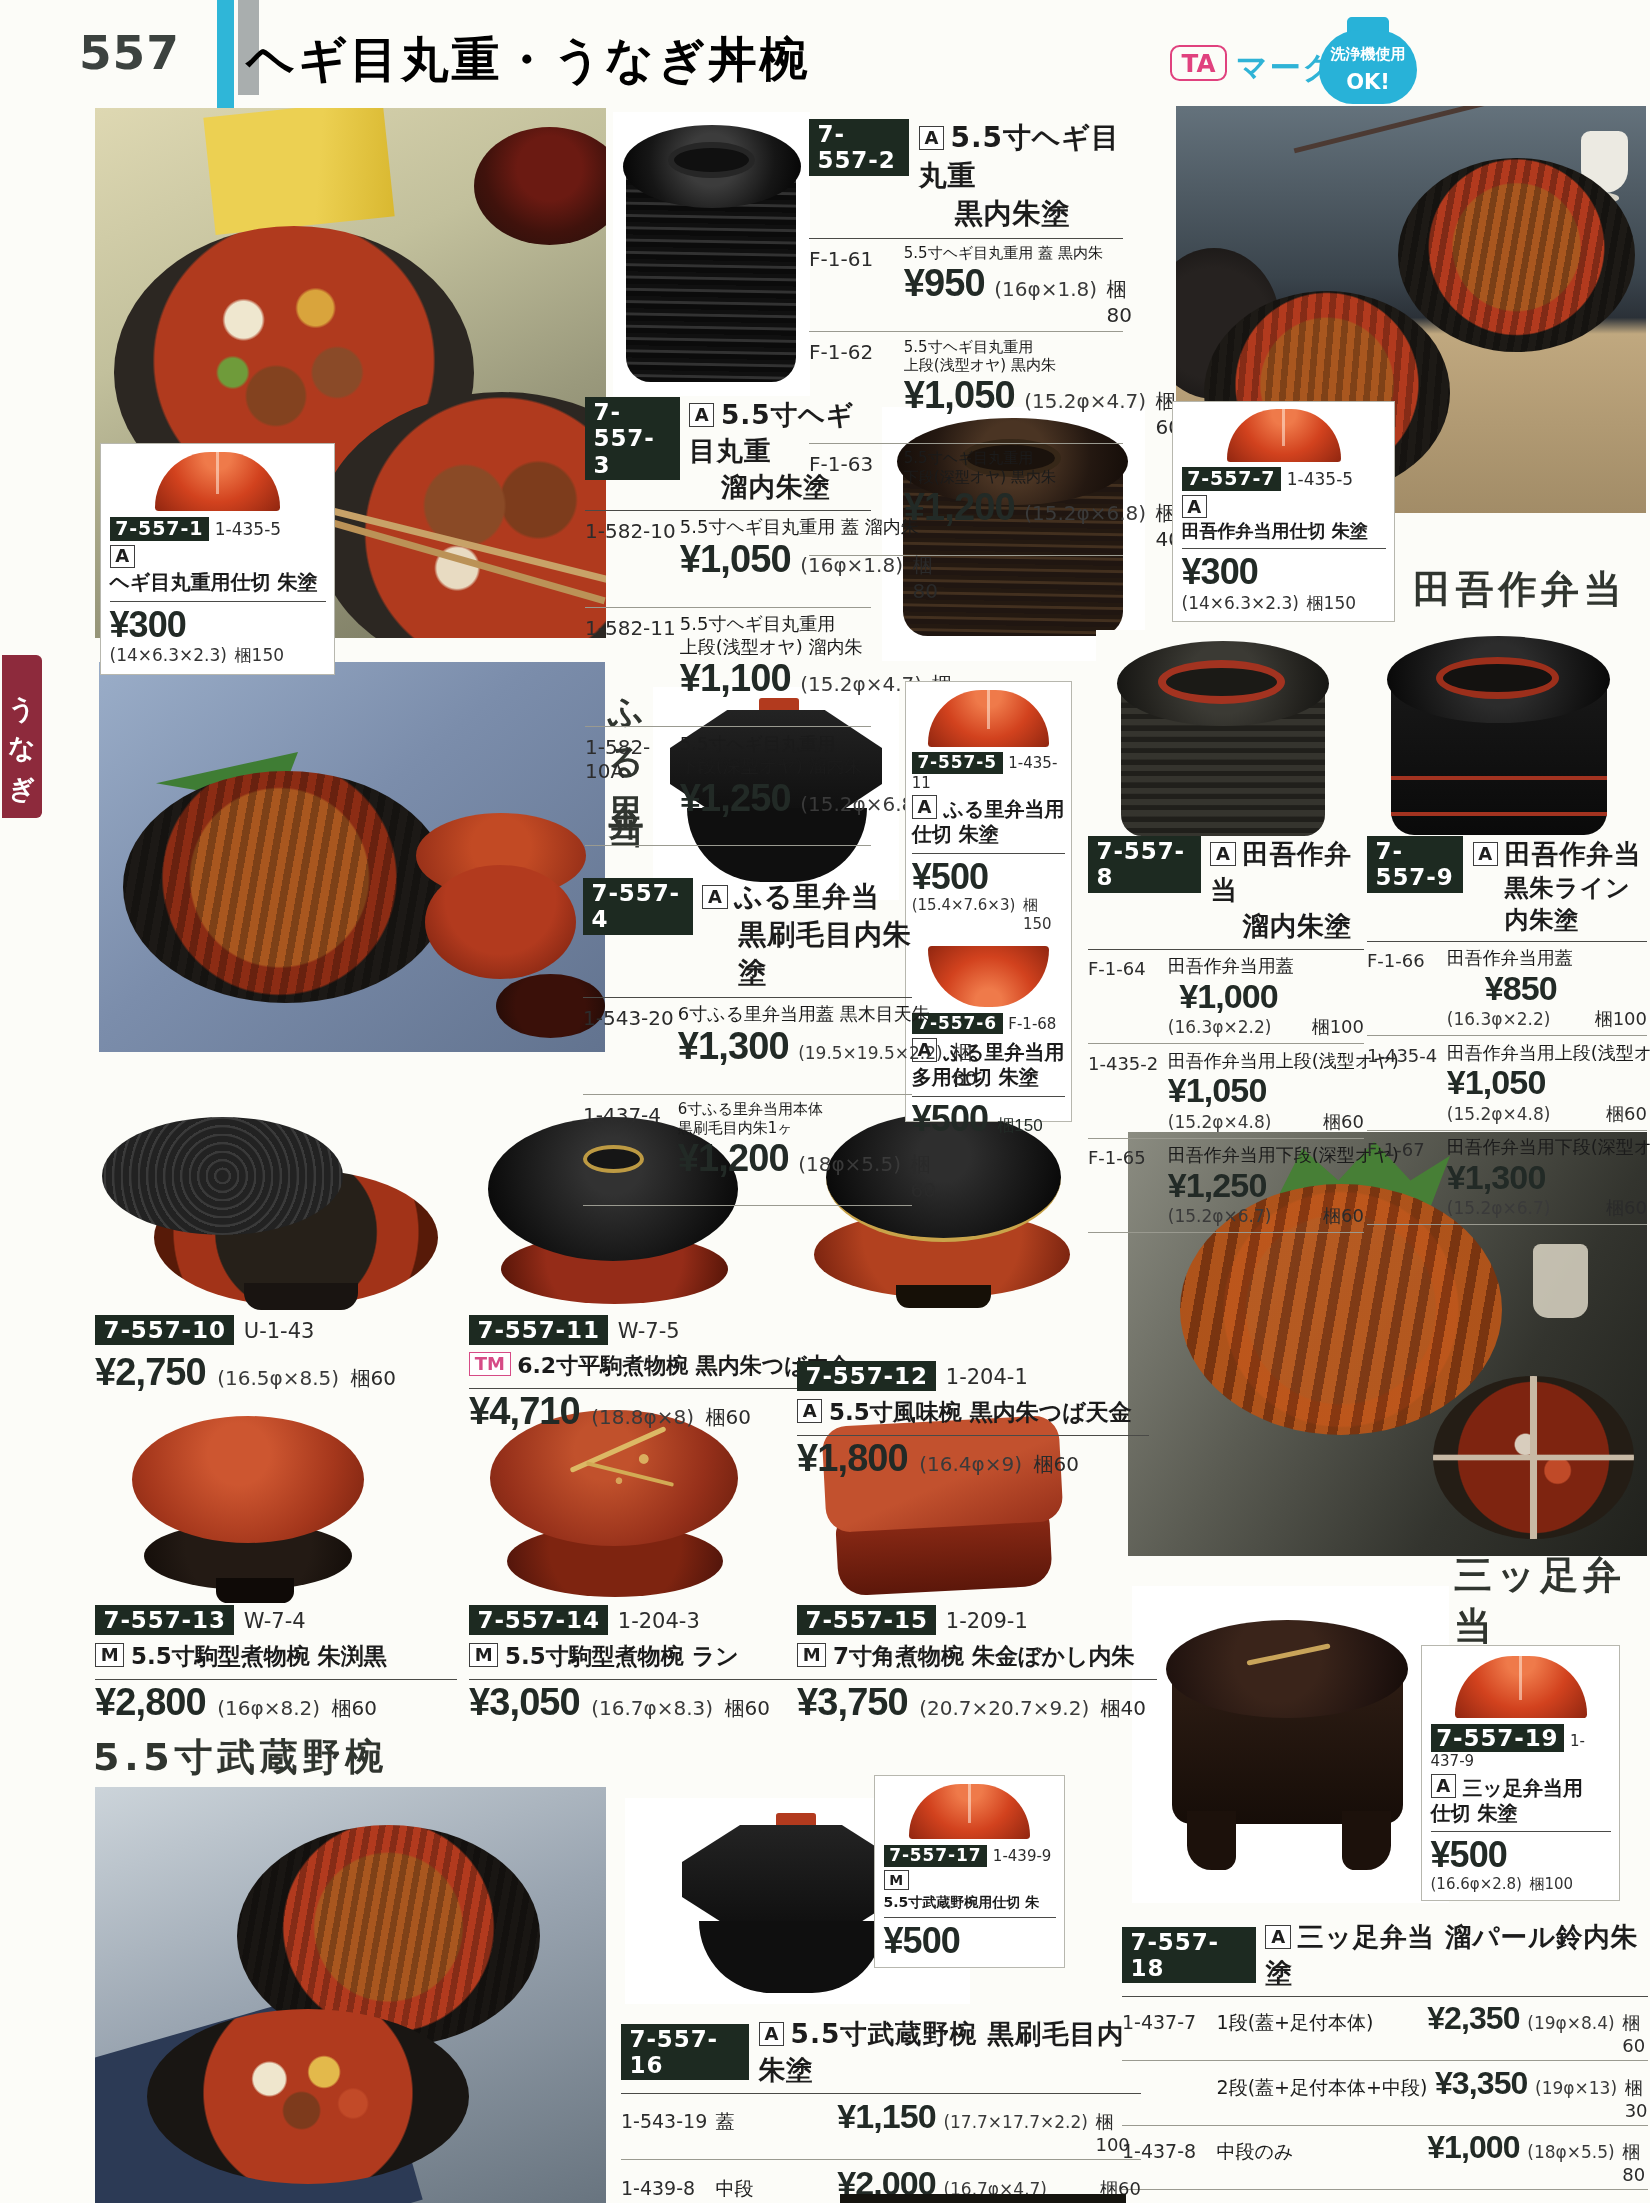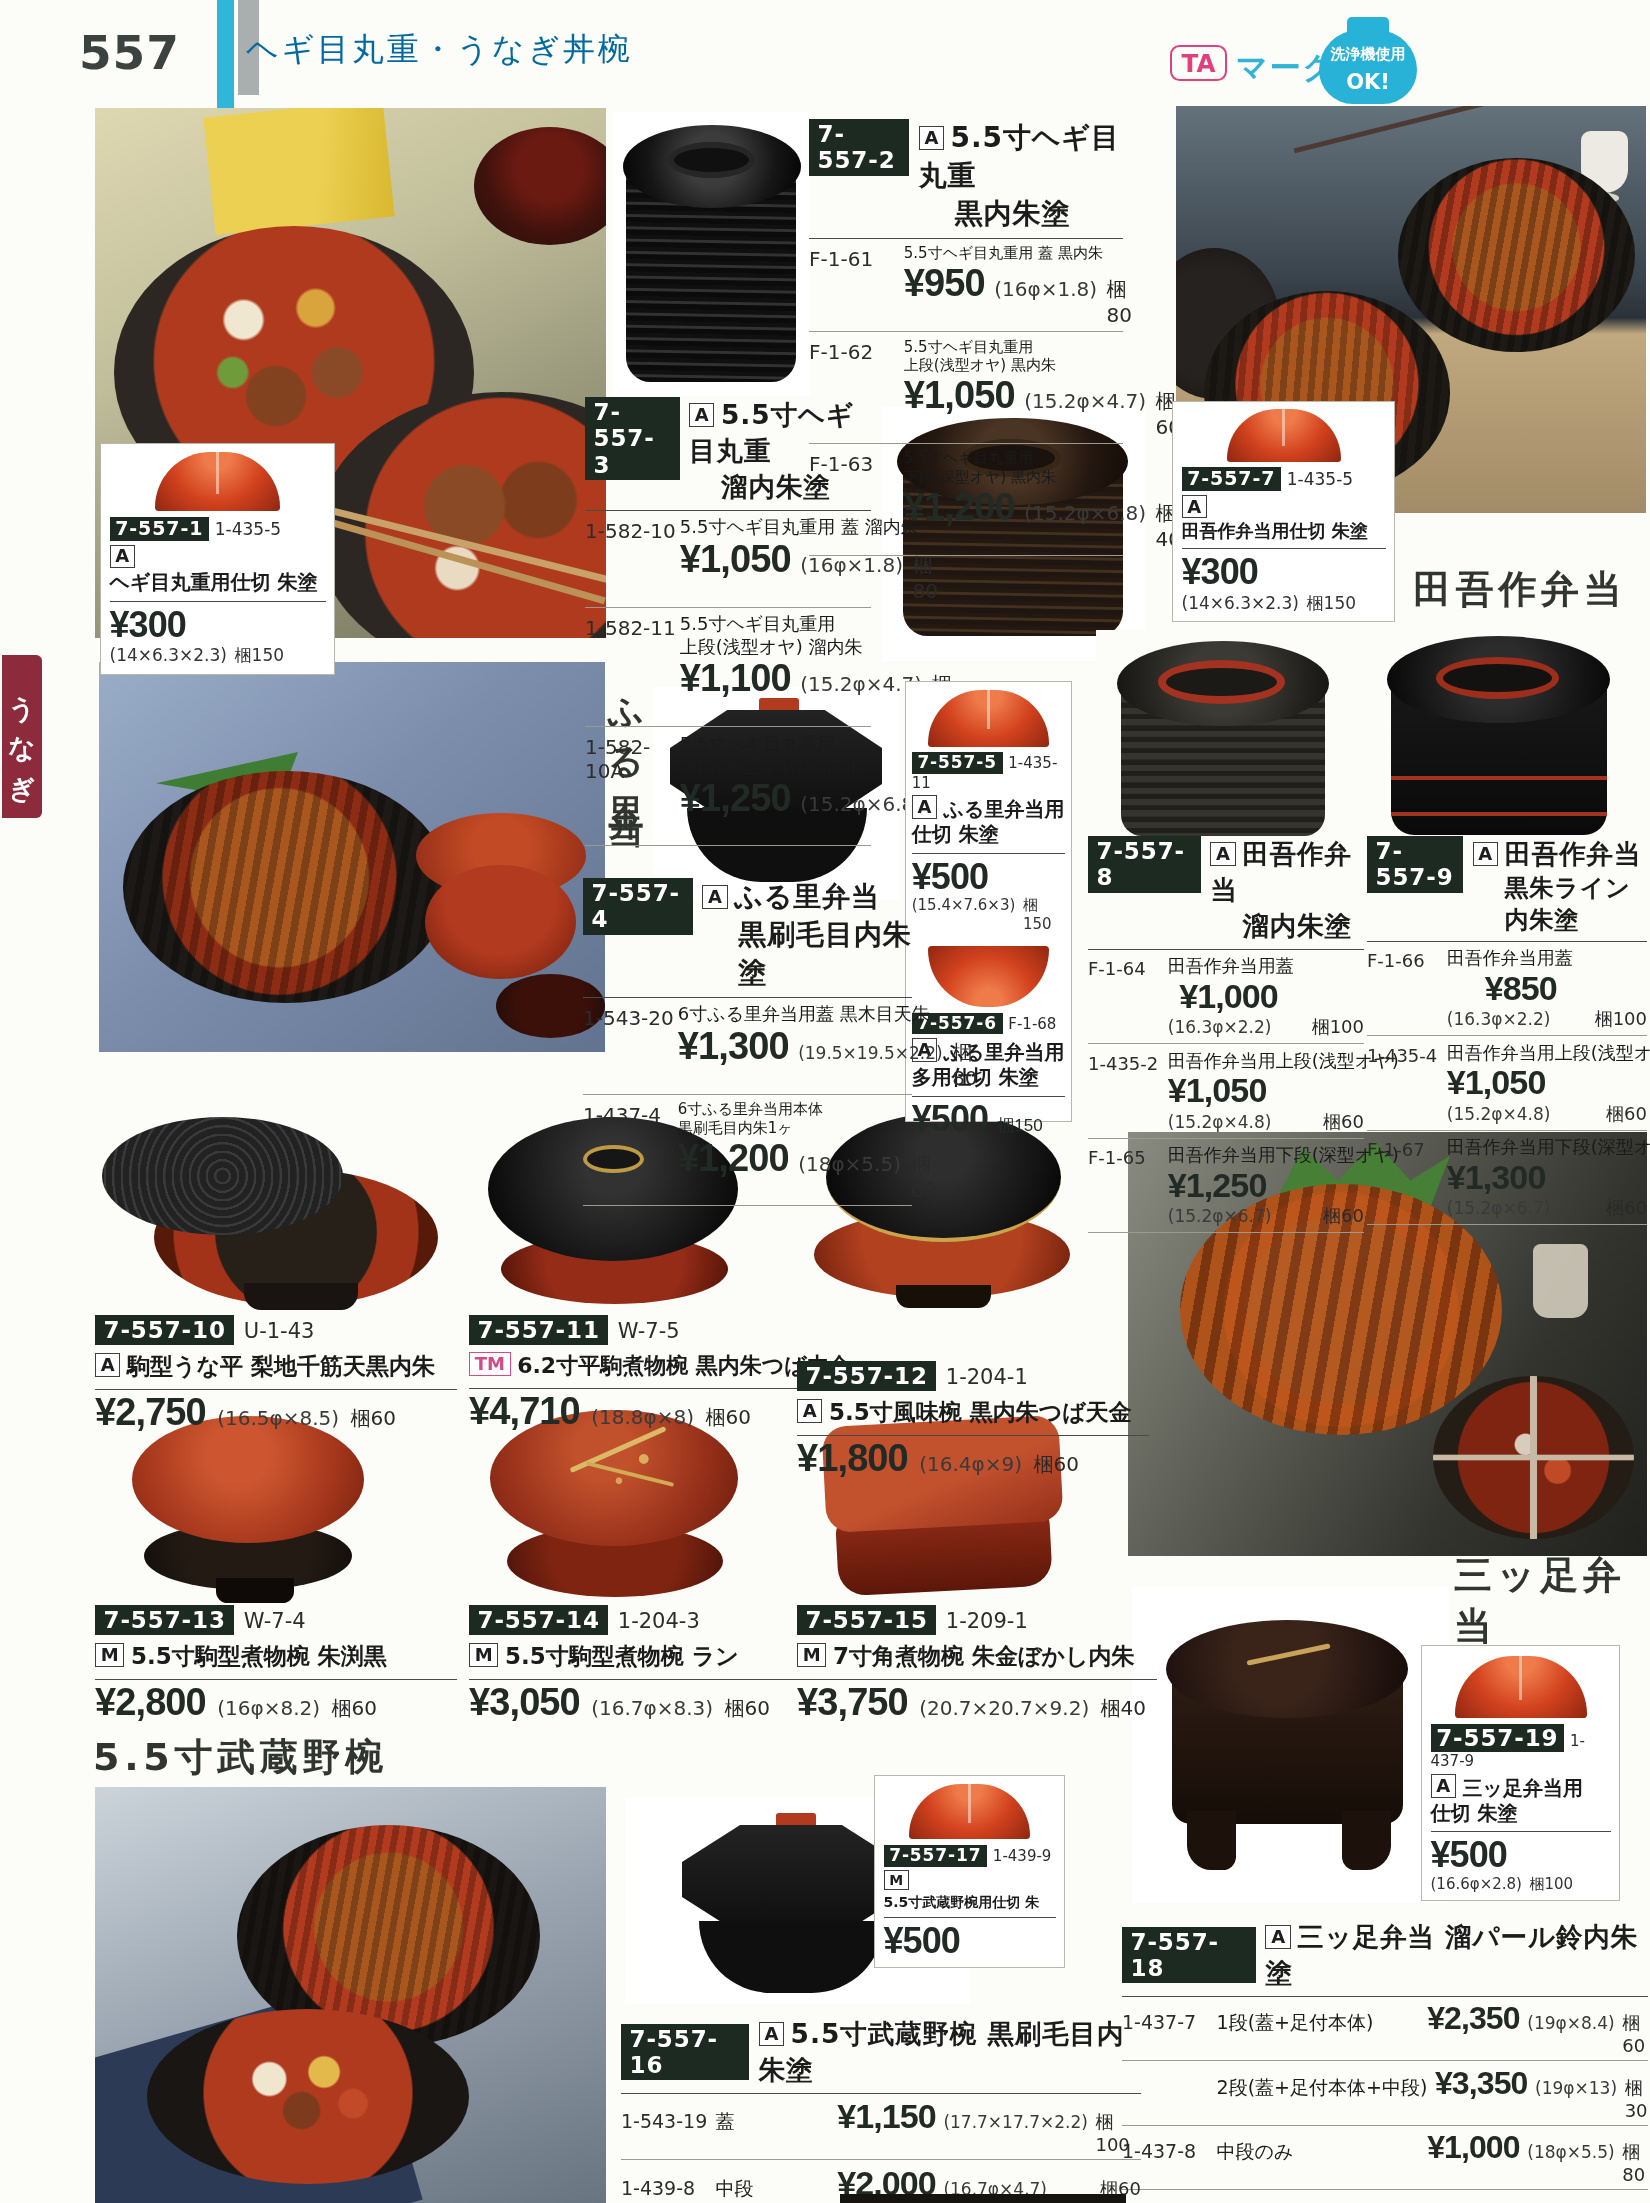--- a/index.html
+++ b/index.html
@@ -5,21 +5,21 @@
 *{margin:0;padding:0;box-sizing:border-box}
 html,body{background:#e9e9e5}
 body{font-family:"DejaVu Sans","Liberation Sans",sans-serif;color:#222}
 .page{position:relative;width:1650px;height:2203px;margin:0 auto;background:#fcfcf8;overflow:hidden}
 .abs{position:absolute}
 
 
 .pagenum{font-size:47px;font-weight:bold;color:#3c423f;letter-spacing:0.9px}
 .titlebar-cyan{background:#2fb6d8}
 .titlebar-gray{background:#a9aeae}
-.pagetitle{font-size:32px;font-weight:normal;color:#0369a1;letter-spacing:2.8px}
+.pagetitle{font-size:48px;font-weight:bold;color:#000000;letter-spacing:2.8px}
 .ta-box{width:57px;height:36px;border:2.8px solid #e0417e;border-radius:9.5px;color:#e0417e;
   font-size:24.6px;font-weight:bold;display:flex;align-items:center;justify-content:center}
 .ta-text{font-size:31px;font-weight:bold;color:#2fb3d6;letter-spacing:1.9px}
 .washer{width:98px;height:87px}
 .washer .pot{position:absolute;left:0;top:13.2px;width:98px;height:74px;background:#28b2d8;border-radius:47px 47px 40px 40px}
 .washer .neck{position:absolute;left:28px;top:0;width:42px;height:19px;background:#28b2d8;border-radius:4.7px 4.7px 0 0}
 .washer .t1{position:absolute;left:0;top:28px;width:98px;text-align:center;color:#fff;font-size:15px;font-weight:bold}
 .washer .t2{position:absolute;left:0;top:53px;width:98px;text-align:center;color:#fff;font-size:21px;font-weight:bold}
 
 
@@ -620,21 +620,20 @@
         <div class="pline">
             <span class="size sm">(15.2φ×6.7)</span>
             <span class="pack" style="font-size:18px">梱60</span>
           </div>
       </div>
     </div>
   </div>
 
   <div class="abs pinline" style="left:95px;top:1315px;width:362px">
     <div class="l1"><span class="pcode">7-557-10</span><span class="pitem">U-1-43</span></div>
-    <div class="l2"><span class="mark">A</span><span class="pname-inl">駒型うな平 梨地千筋天黒内朱</span></div>
     <div class="l3">
         <span class="price">¥2,750</span>
         <span class="size">(16.5φ×8.5)</span>
         <span class="pack" style="margin-left:0">梱60</span>
       </div>
   </div>
   <div class="abs pinline" style="left:469px;top:1315px;width:352px">
     <div class="l1"><span class="pcode">7-557-11</span><span class="pitem">W-7-5</span></div>
     <div class="l2"><span class="mark tm">TM</span><span class="pname-inl" style="font-size:22px">6.2寸平駒煮物椀 黒内朱つば内金</span></div>
     <div class="l3">

